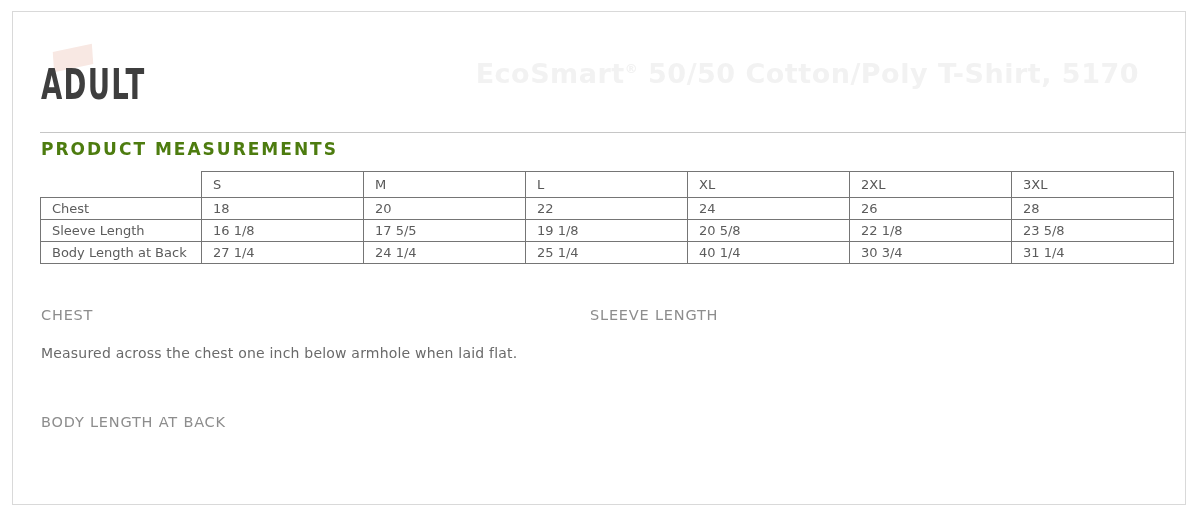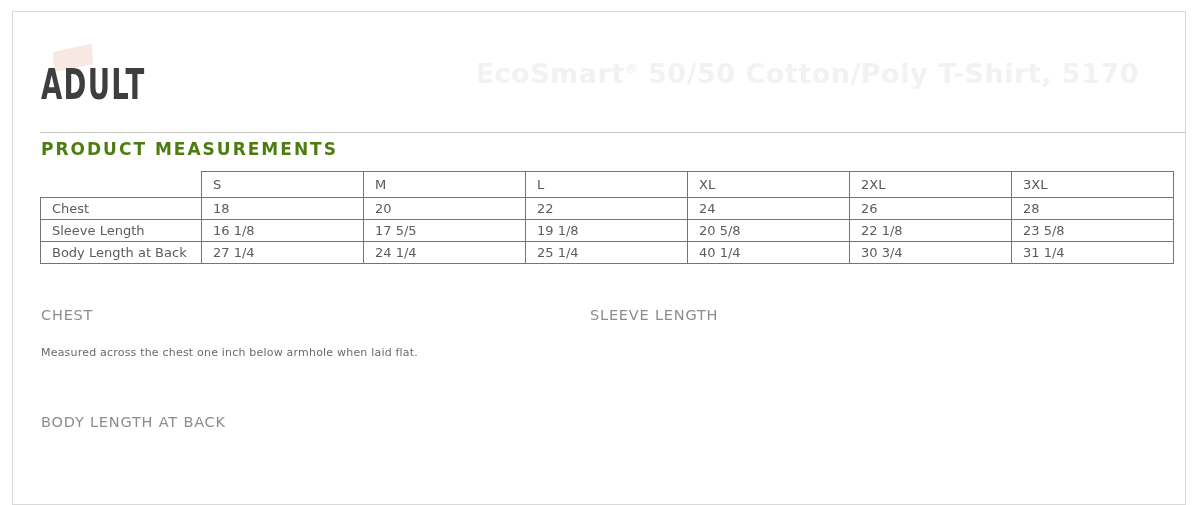--- a/index.html
+++ b/index.html
@@ -88,21 +88,21 @@
   table.measurements th.blank { border: none; background: transparent; }
   .definition { position: absolute; }
   .definition h3 {
     font-size: 14.5px;
     font-weight: normal;
     letter-spacing: 0.8px;
     color: #8d8d8d;
     margin: 0 0 13px 0;
   }
   .definition p {
-    font-size: 11px;
+    font-size: 14px;
     line-height: 26px;
     color: #6a6a6a;
     letter-spacing: 0.2px;
     margin-top: 17px;
   }
   .def-chest  { left: 28px;  top: 295px; width: 540px; }
   .def-sleeve { left: 577px; top: 295px; width: 520px; }
   .def-body   { left: 28px;  top: 402px; width: 560px; }
 </style>
 </head>

